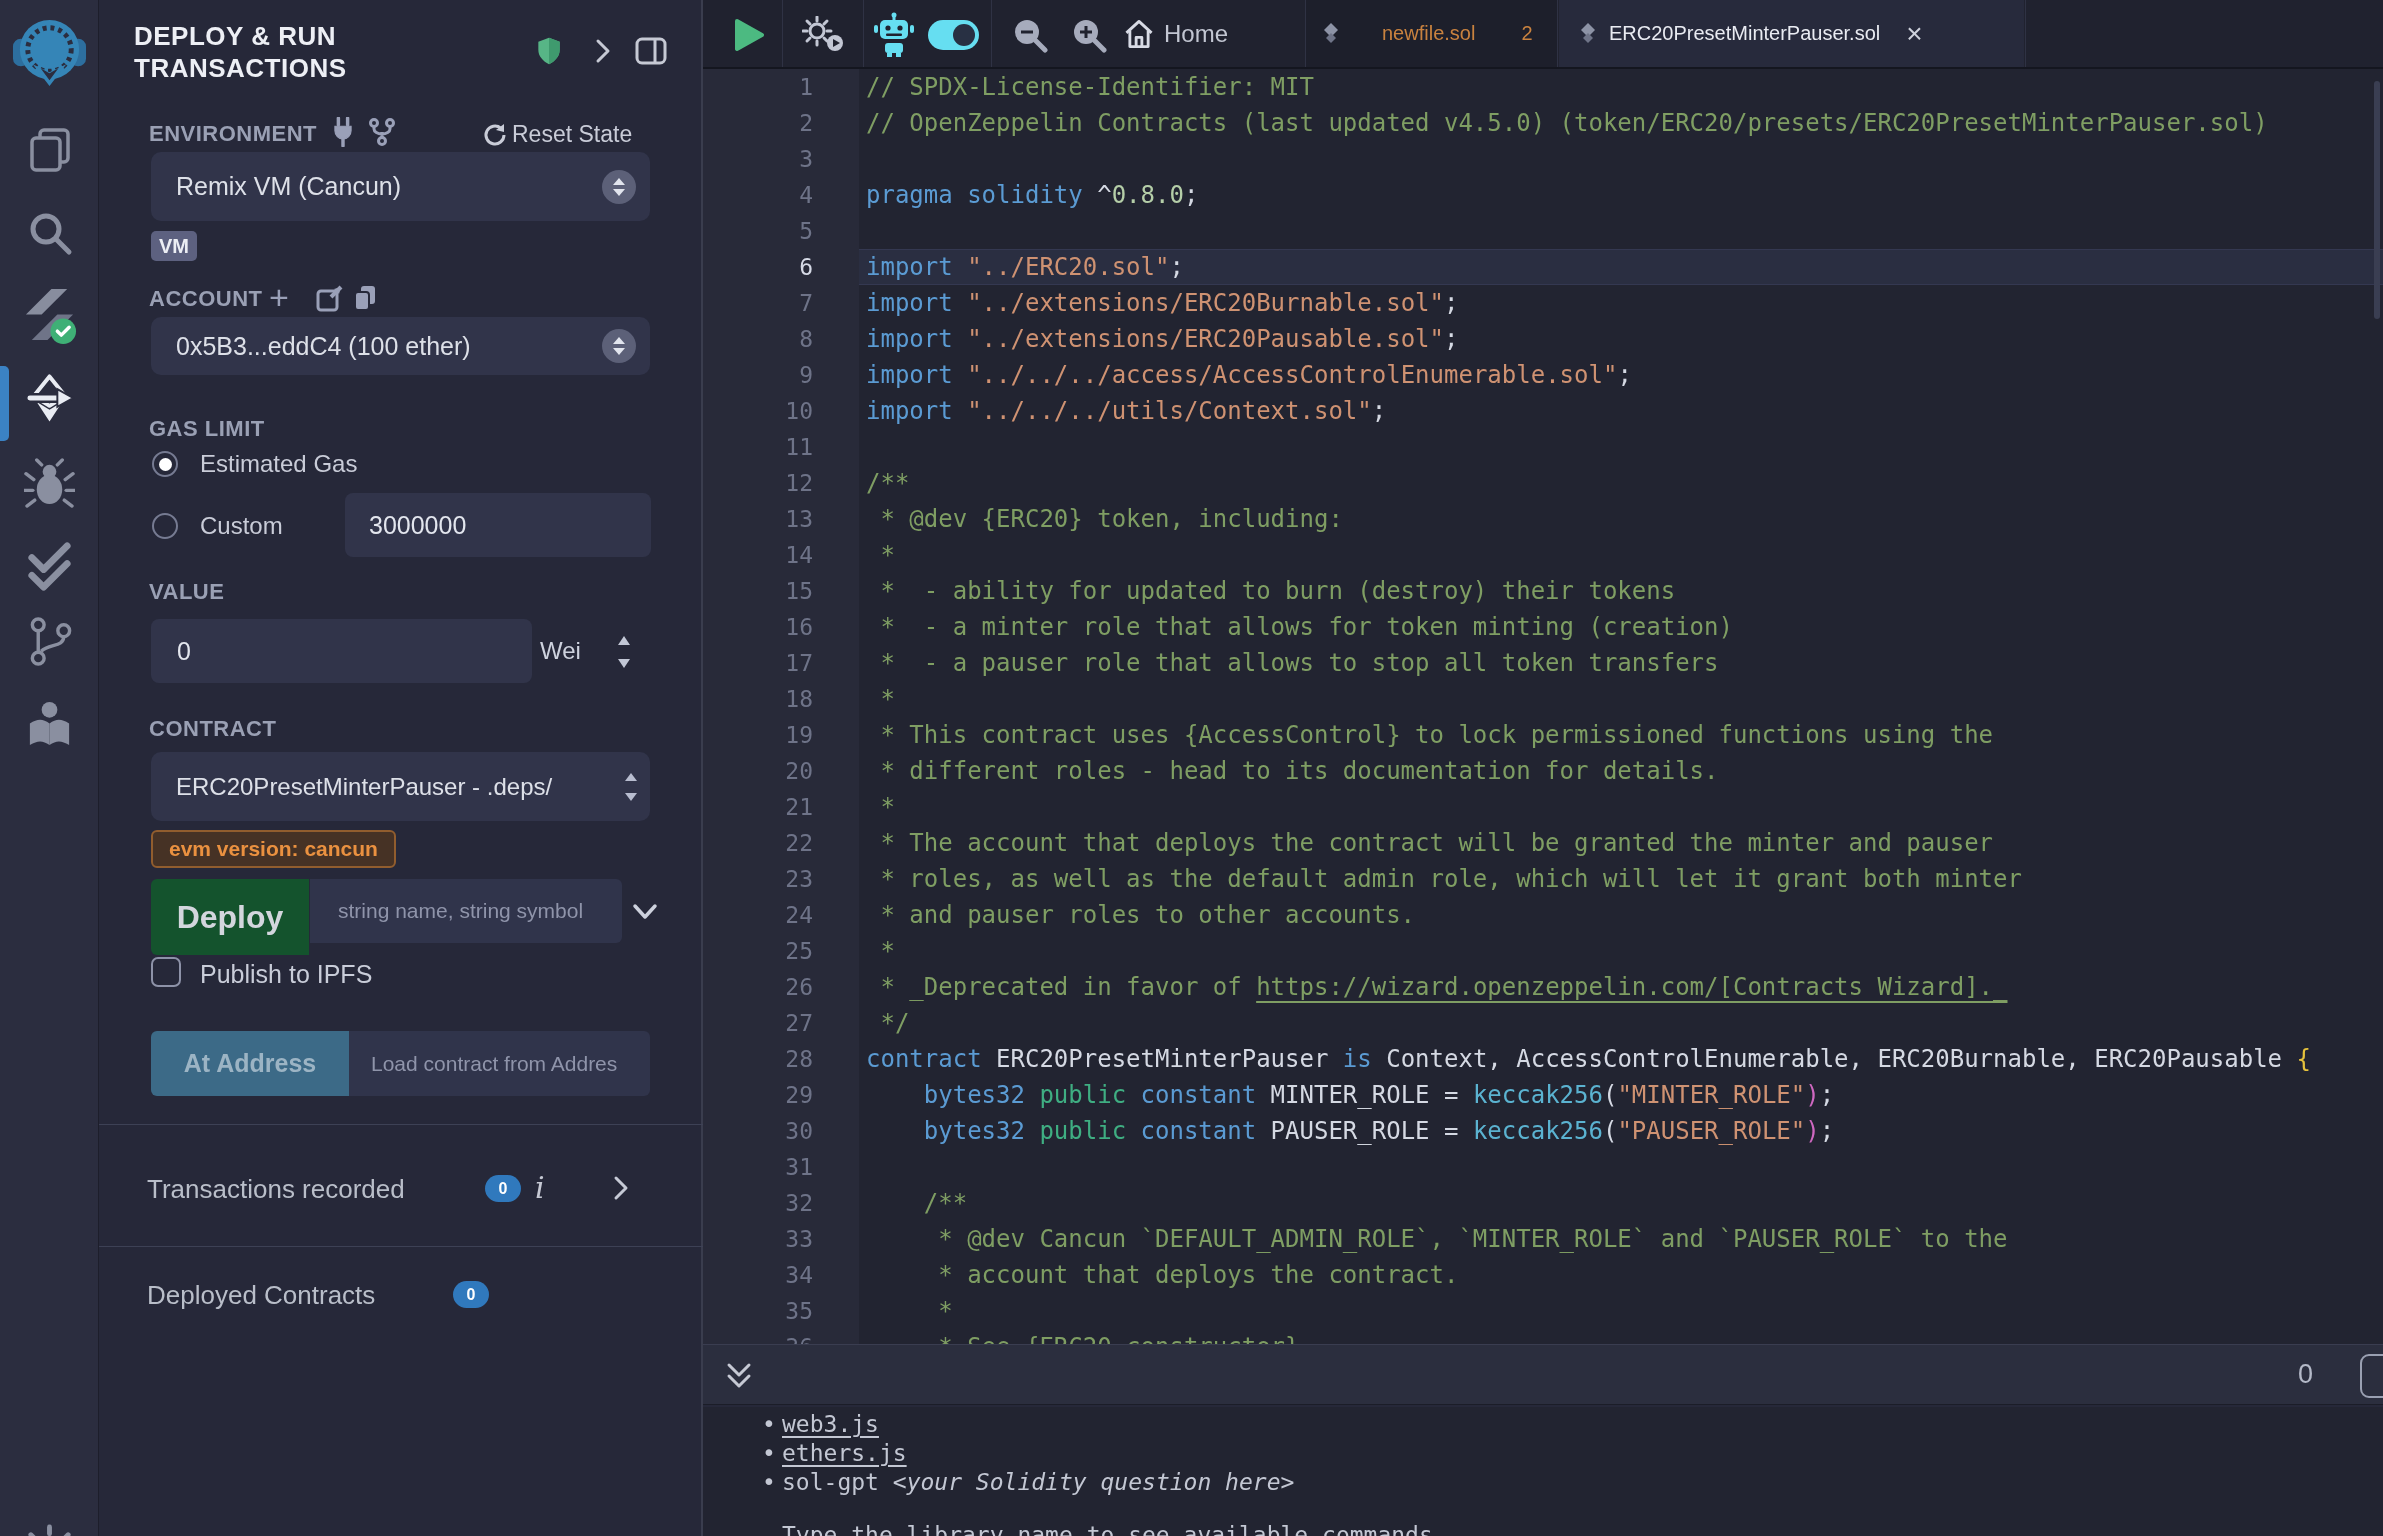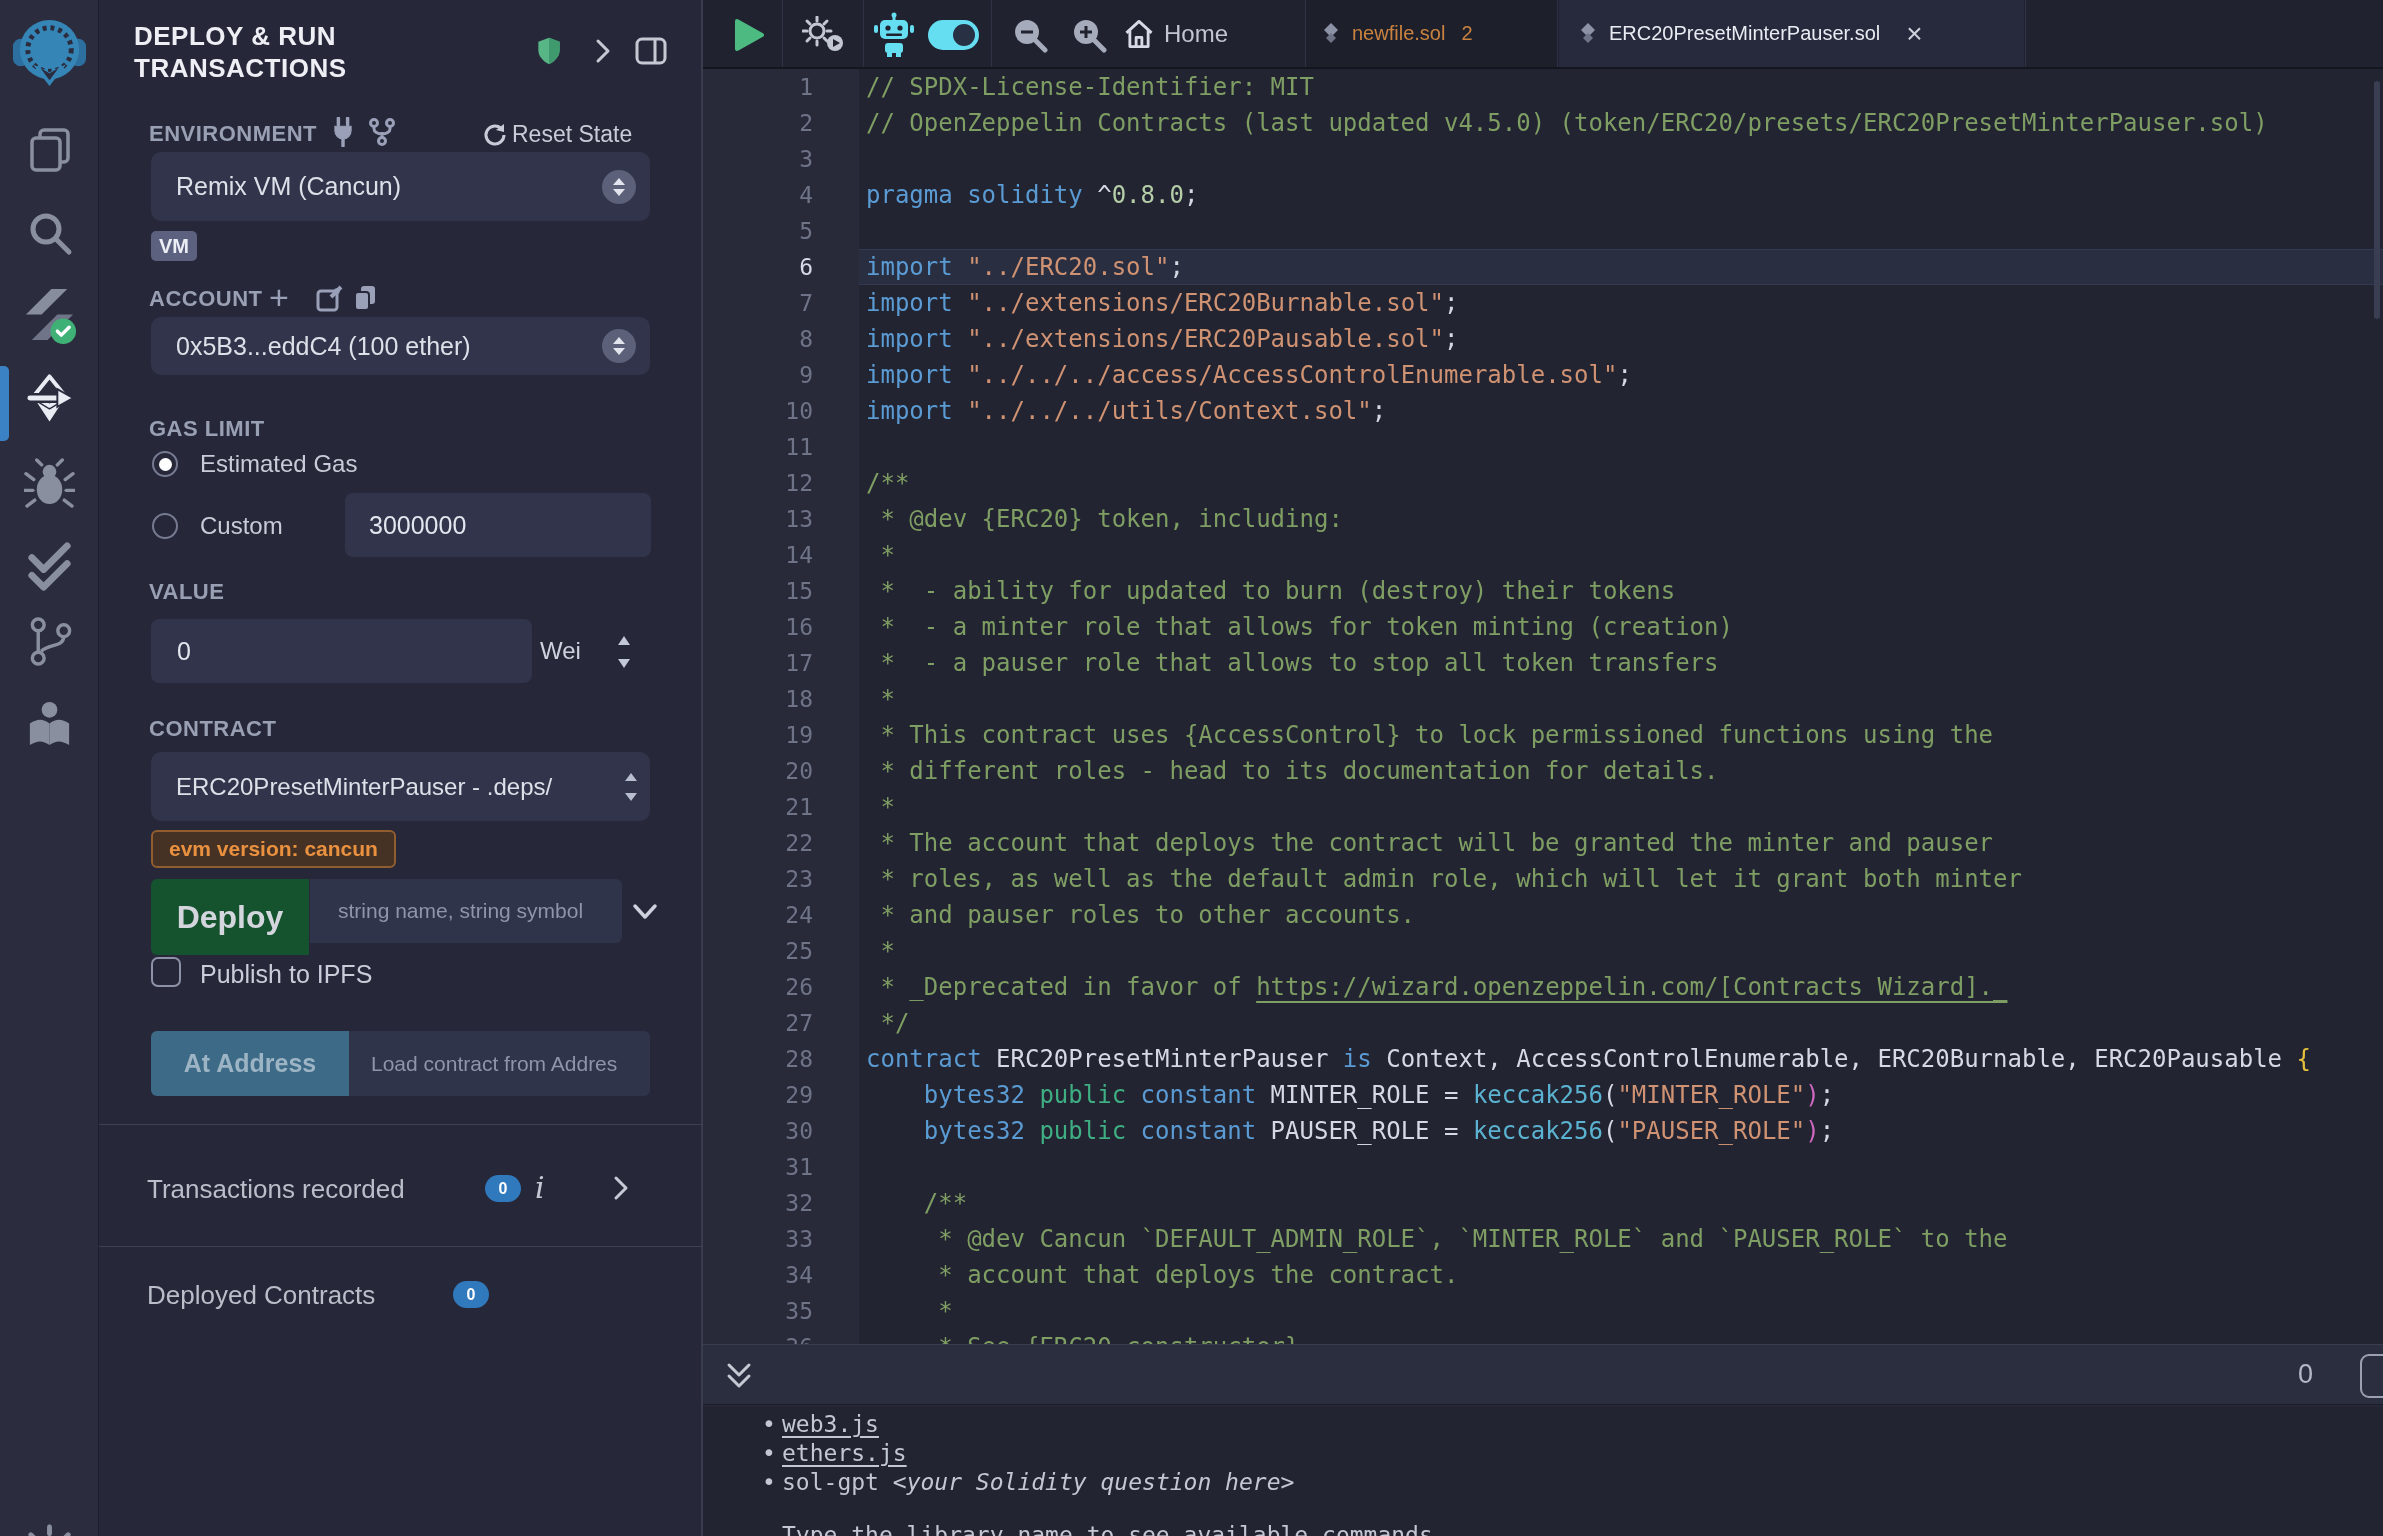--- a/index.html
+++ b/index.html
@@ -367,21 +367,21 @@
     </div>
     <div class="abs" style="left:420px; top:18px;">
       <svg width="32" height="32" viewBox="0 0 28 28" fill="none" stroke="#d8dbe5" stroke-width="2.5" stroke-linejoin="round">
         <path d="M3 13 L14 3 L25 13"></path>
         <path d="M6 11 V25 H22 V11"></path>
         <path d="M11.5 25 V17 H16.5 V25"></path>
       </svg>
     </div>
     <div id="home-label" class="abs" style="left:461px; top:20px;">Home</div>
 
-    <div class="tab" style="left:603px; width:251px; background:#1d1f2b;">
+    <div class="tab" style="left:603px; width:251px; background:#1d1f2b;gap:30px;">
       <div style="margin-left:16px;">
         <svg width="18" height="24" viewBox="0 0 18 24">
           <polygon points="9,1 16,8 9,15 2,8" fill="#8d93a6"></polygon>
           <polygon points="9,11 14,16 9,21 4,16" fill="#6f7488"></polygon>
         </svg>
       </div>
       <span class="tab1-label">newfile.sol</span>
       <span class="tab1-badge">2</span>
     </div>
     <div class="tb-sep" style="left:854px;"></div>

